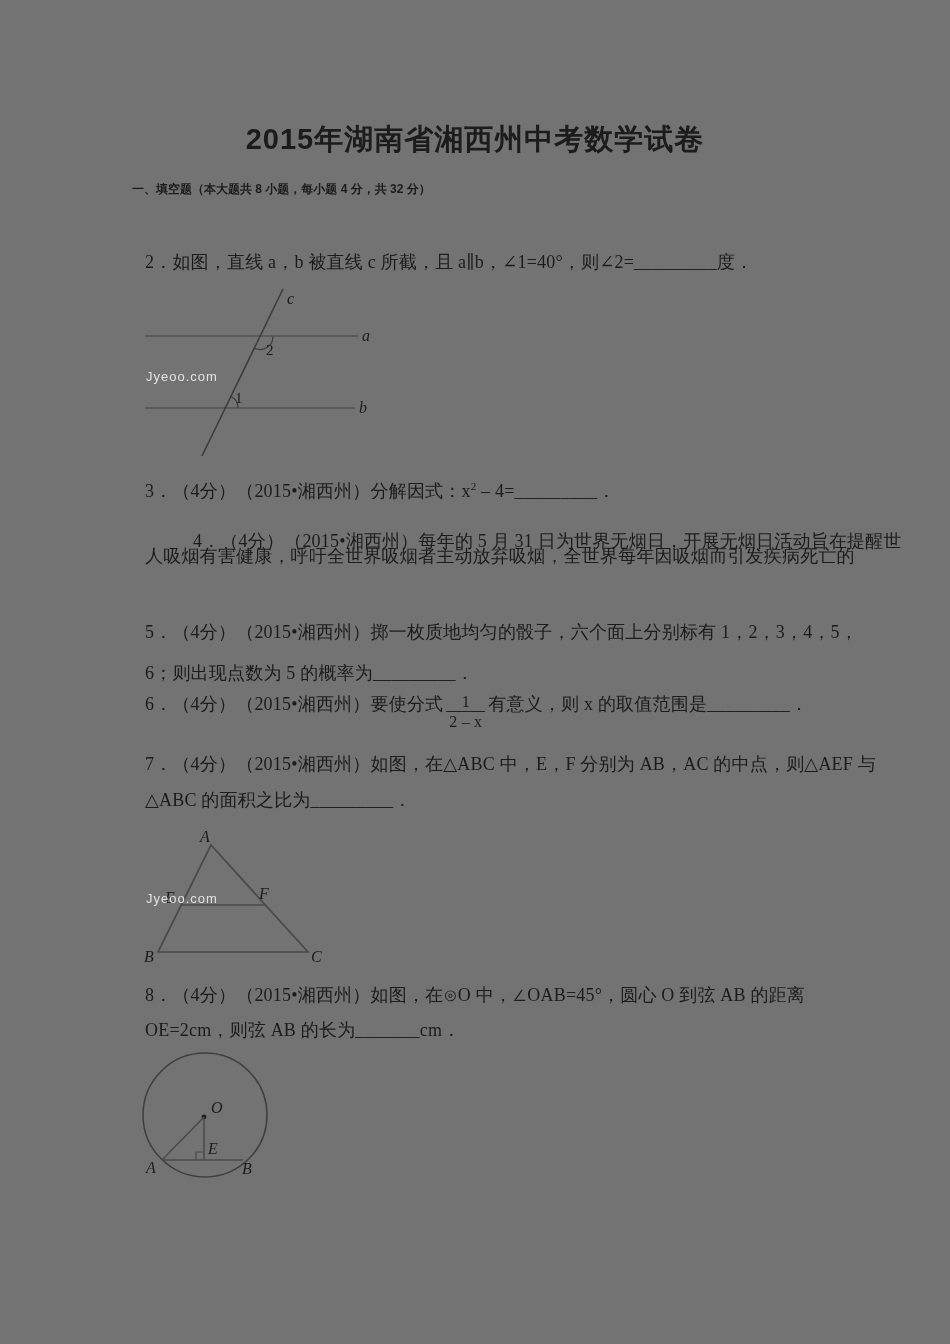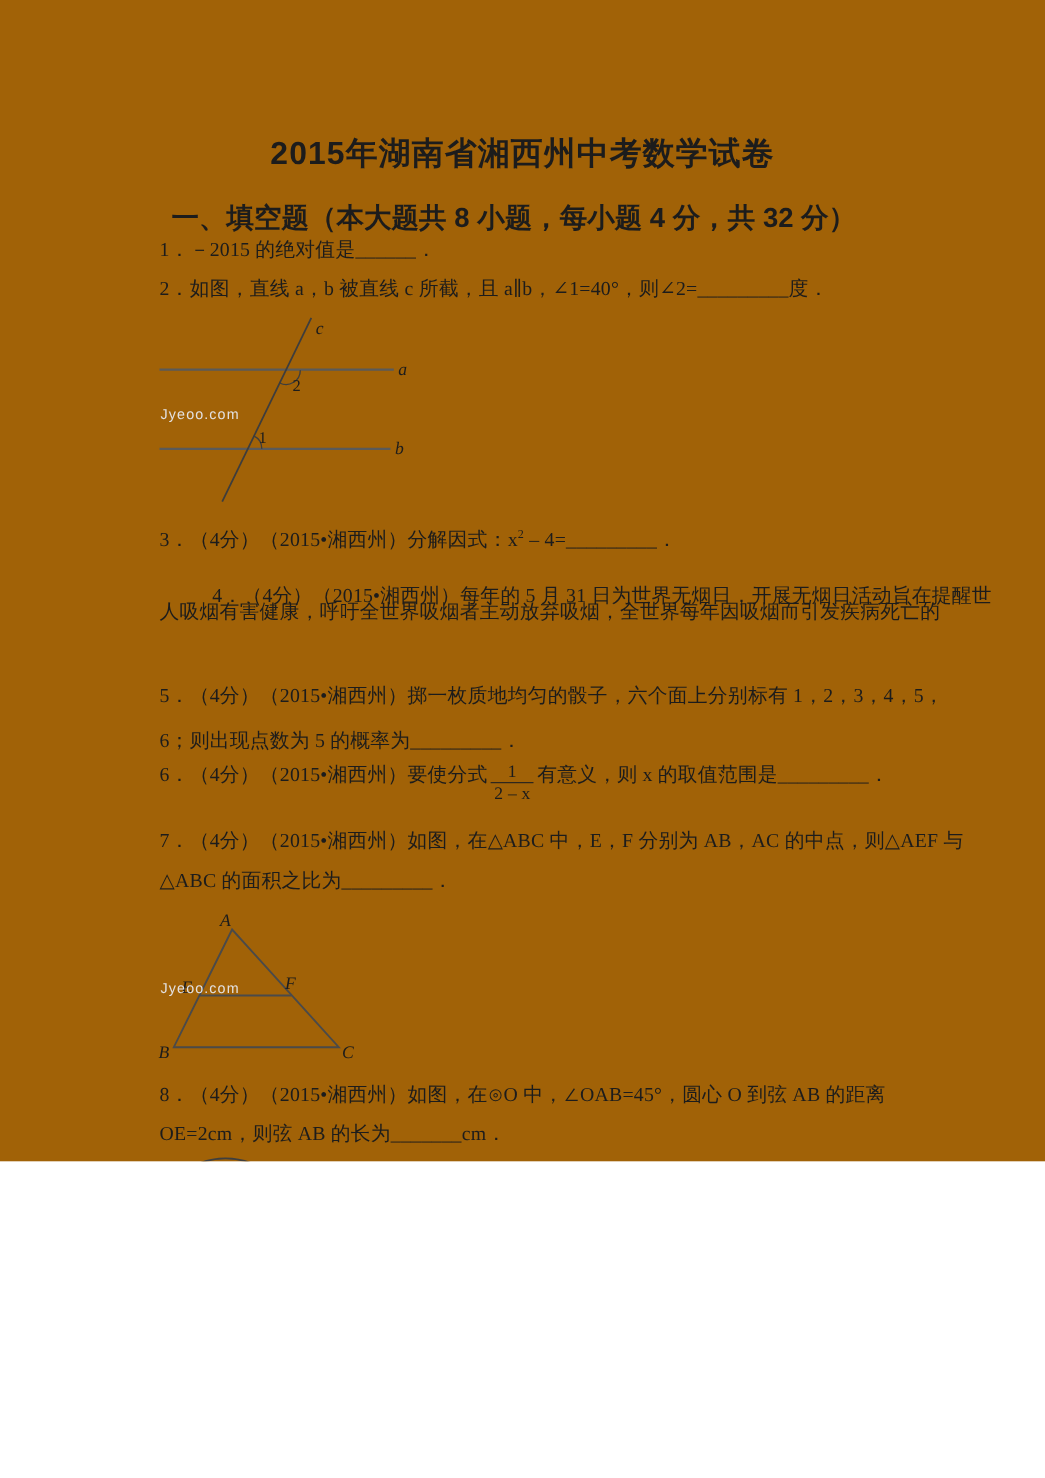--- a/index.html
+++ b/index.html
@@ -1,40 +1,40 @@
 <!DOCTYPE html>
 <html><head>
 <meta charset="utf-8">
 <style>
   html, body { margin: 0; padding: 0; background: #ffffff; }
   .page {
     position: relative;
     width: 950px;
-    height: 1056px;
-    background: #a16207;
+    height: 1344px;
+    background: #737373;
     font-family: "Liberation Serif", "DejaVu Serif", serif;
     color: #1c1c1c;
     overflow: hidden;
   }
   .exam-title {
     position: absolute;
     top: 120px;
     left: 0;
     width: 950px;
     text-align: center;
     font-size: 29px;
     font-weight: bold;
     font-family: "Liberation Sans", "DejaVu Sans", sans-serif;
     letter-spacing: 1px;
   }
   .section-heading {
     position: absolute;
-    left: 156px;
+    left: 132px;
     top: 181px;
-    font-size: 25px;
+    font-size: 12px;
     font-weight: bold;
     font-family: "Liberation Sans", "DejaVu Sans", sans-serif;
     white-space: nowrap;
   }
   .line {
     position: absolute;
     left: 145px;
     font-size: 18px;
     line-height: 26px;
     white-space: nowrap;
@@ -88,21 +88,20 @@
 </style>
 </head>
 <body>
 
 <div class="page">
 
   <div class="exam-title">2015年湖南省湘西州中考数学试卷</div>
 
   <div class="section-heading">一、填空题（本大题共 8 小题，每小题 4 分，共 32 分）</div>
 
-  <div class="line" style="top:214px;">1．－2015 的绝对值是______．</div>
 
   <div class="line" style="top:249px;">2．如图，直线 a，b 被直线 c 所截，且 a∥b，∠1=40°，则∠2=_________度．</div>
 
   <svg class="figure" style="left:135px; top:282px;" width="245" height="180" viewBox="0 0 245 180">
     <line x1="10" y1="54" x2="223" y2="54" stroke="#5a5a5a" stroke-width="2"></line>
     <line x1="10" y1="126" x2="220" y2="126" stroke="#5a5a5a" stroke-width="2"></line>
     <line x1="148" y1="7" x2="67" y2="174" stroke="#3d3d3d" stroke-width="1.6"></line>
     <path d="M 138 54.5 A 13 13 0 0 1 119.3 66.2" fill="none" stroke="#3d3d3d" stroke-width="1.2"></path>
     <path d="M 103 126 A 13 13 0 0 0 95.7 114.3" fill="none" stroke="#3d3d3d" stroke-width="1.2"></path>
     <text class="fig-label" x="152" y="22">c</text>

